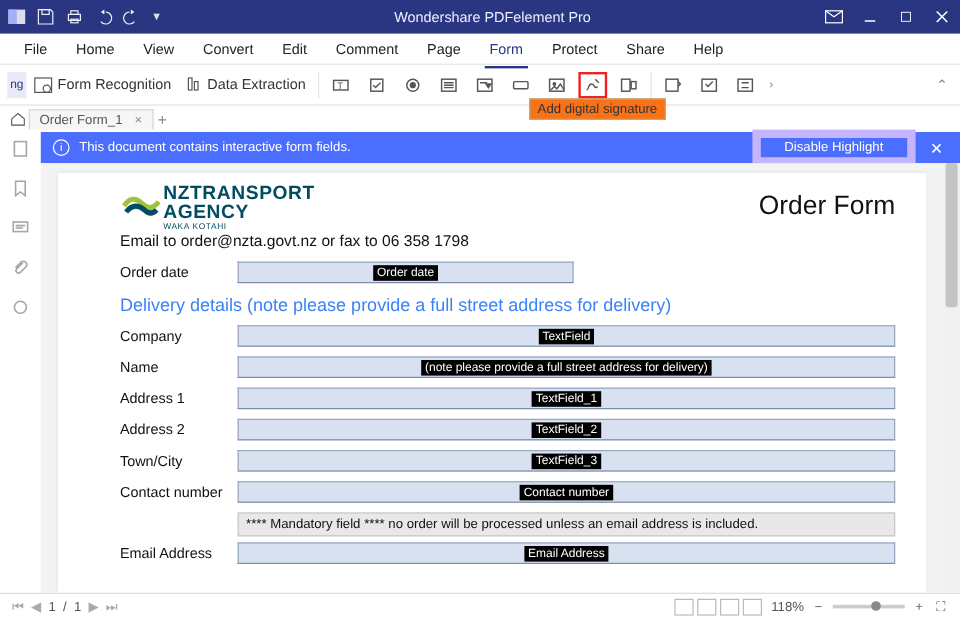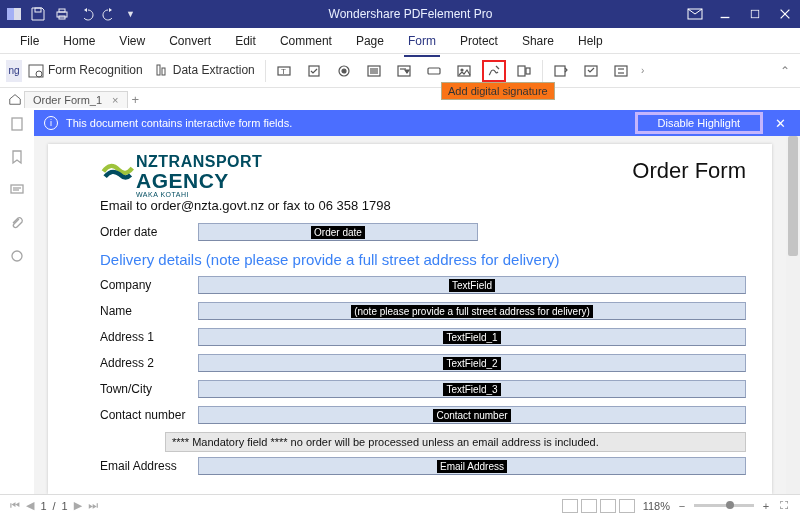--- a/index.html
+++ b/index.html
@@ -32,32 +32,32 @@
 .doctab{display:flex;align-items:center;gap:10px;padding:2px 8px;border:1px solid #d6d6d6;border-bottom:none;background:#f6f6f6;font-size:11px;color:#555}
 .doctab-close{color:#888;font-size:11px}
 .doctab-plus{color:#888;font-size:13px;padding:0 4px}
 .work{display:flex;height:calc(516px - 28px - 26px - 34px - 22px - 22px)}
 .sidetools{width:34px;display:flex;flex-direction:column;align-items:center;padding-top:6px;gap:14px}
 .sidetools svg{width:16px;height:16px;stroke:#a5a5a5;fill:none;stroke-width:1.3}
 .docarea{flex:1;position:relative}
 .banner{height:26px;background:#4b6eff;color:#fff;display:flex;align-items:center;padding:0 10px;font-size:11px;gap:8px}
 .banner-info{width:14px;height:14px;border:1px solid #fff;border-radius:50%;display:inline-flex;align-items:center;justify-content:center;font-size:9px}
 .banner-msg{flex:1}
-.banner-btn{border:3px solid #c4b5fd;padding:2px 20px;font-size:11px}
+.banner-btn{border:7px solid #c4b5fd;padding:2px 20px;font-size:11px}
 .banner-close{font-size:13px;padding:0 4px}
 .page-scroll{position:absolute;top:26px;left:0;right:14px;bottom:0;background:#f3f3f3;overflow:hidden;padding:8px 14px 0 14px}
 .vscroll{position:absolute;top:26px;right:0;bottom:0;width:14px;background:#f1f1f1}
 .vscroll-thumb{position:absolute;top:0;left:2px;right:2px;height:120px;background:#c4c4c4;border-radius:2px}
 .paper{background:#fff;box-shadow:0 0 3px rgba(0,0,0,.18);padding:10px 26px 4px 52px;height:100%}
 .doc-head{display:flex;justify-content:space-between;align-items:flex-start;}
 .logo{display:flex;align-items:flex-start;gap:2px}
 .logo-symbol{width:34px;height:30px}
 .logo-text{line-height:1}
 .logo-tr{font-weight:bold;color:#014c60;font-size:16px;letter-spacing:.5px}
-.logo-ag{font-weight:bold;color:#014c60;font-size:21px;letter-spacing:.5px}
+.logo-ag{font-weight:bold;color:#014c60;font-size:16px;letter-spacing:.5px}
 .logo-wk{font-size:7px;color:#014c60;letter-spacing:.5px}
 .doc-title{font-size:22px;color:#111;margin-top:4px}
 .email-line{font-size:13px;color:#111;margin-bottom:10px}
 .form-row{display:flex;align-items:center;margin-bottom:8px}
 .form-label{width:98px;font-size:12px;color:#111}
 .form-field{height:18px;background:#d7e1f0;border:1px solid #98a6c2;border-bottom-color:#7d8ba8;display:flex;align-items:center;justify-content:center;position:relative}
 .form-field.small{width:280px}
 .form-field.large{flex:1}
 .field-tag{background:#000;color:#fff;font-size:10px;padding:0 3px;line-height:13px}
 .section-h{font-size:15px;color:#3b82f6;margin:10px 0 8px}
@@ -356,21 +356,21 @@
             <div class="form-field large">
               <span class="field-tag">TextField_3</span>
             </div>
           </div>
         <div class="form-row">
             <div class="form-label">Contact number</div>
             <div class="form-field large">
               <span class="field-tag">Contact number</span>
             </div>
           </div>
-        <div style="margin-left:65px" class="mandatory">**** Mandatory field **** no order will be processed unless an email address is included.</div>
+        <div style="margin-left:98px" class="mandatory">**** Mandatory field **** no order will be processed unless an email address is included.</div>
         <div class="form-row">
             <div class="form-label">Email Address</div>
             <div class="form-field large">
               <span class="field-tag">Email Address</span>
             </div>
           </div>
       </div>
     </div>
     <div class="vscroll">
         <div class="vscroll-thumb"></div>

